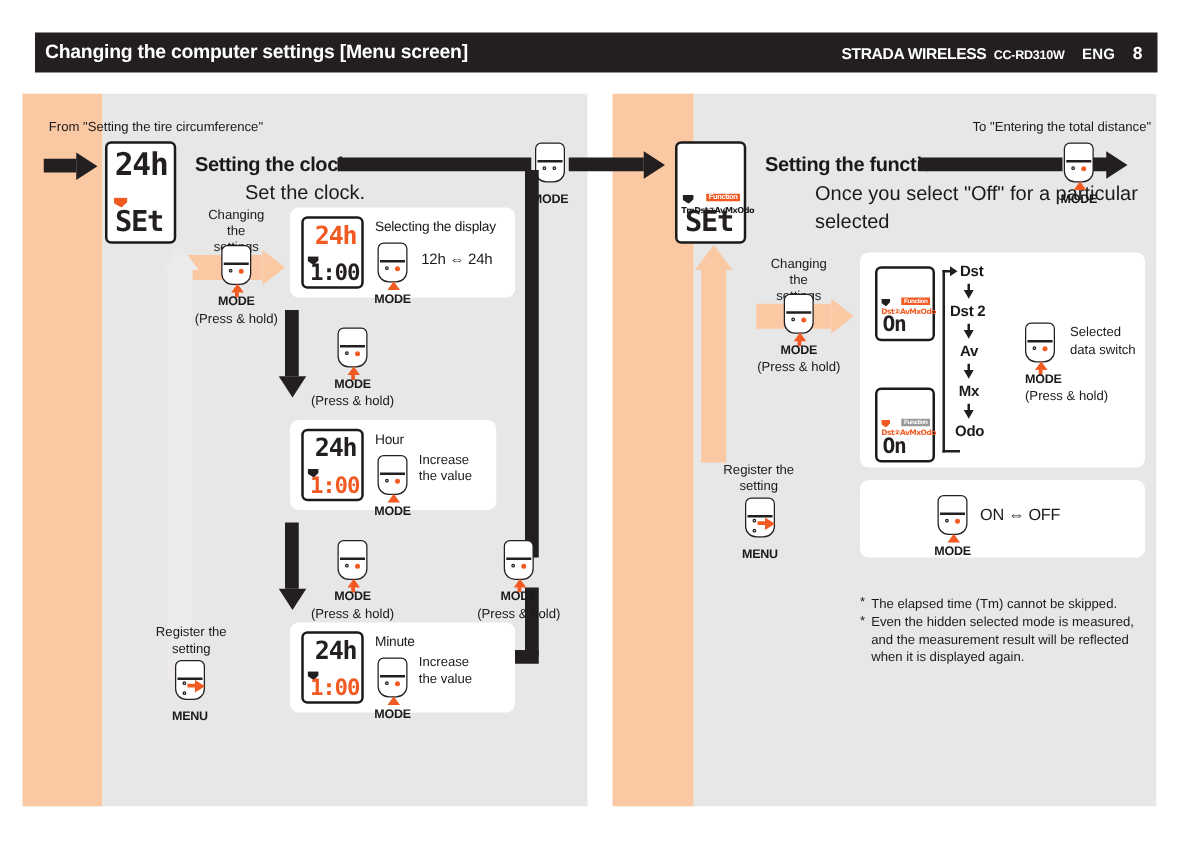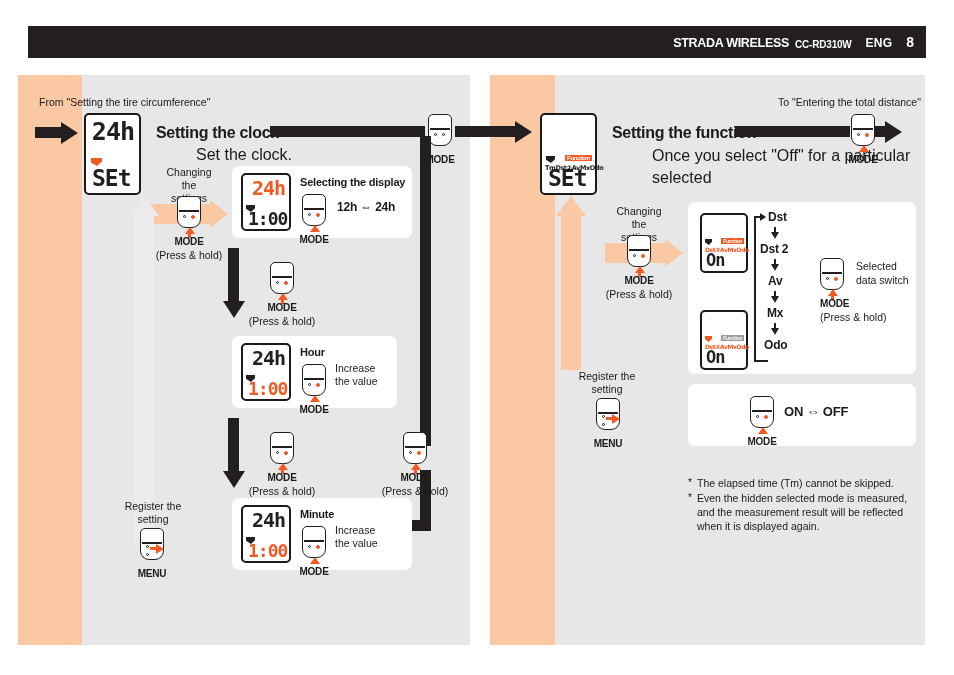--- a/index.html
+++ b/index.html
@@ -38,21 +38,21 @@
   .band-orange { background: #fac9a4; }
   .band-gray   { background: #e7e7e7; }
 
   #left-orange  { left: 18px;  width: 64px; }
   #left-gray    { left: 82px;  width: 388px; }
   #right-orange { left: 490px; width: 65px; }
   #right-gray   { left: 555px; width: 370px; }
 
   
   .caption { position:absolute; font-size: 10.5px; color:#1a1a1a; line-height: 1.25; }
-  .label-bold { font-weight: bold; font-size: 11px; letter-spacing:-0.2px;text-align:right;}
+  .label-bold { font-weight: normal; font-size: 11px; letter-spacing:-0.2px;text-align:right;}
   .section-title { position:absolute; font-size: 16px; font-weight: bold; letter-spacing:-0.3px; }
   .section-sub { position:absolute; font-size: 16px; line-height: 1.35; margin-left: 40px; }
 
   
   .lcd {
     position: absolute; background:#fff;
     border: 2px solid #1a1a1a; border-radius: 5px;
   }
   .lcd-inner { position: relative; width:100%; height:100%; }
   .seg-top {
@@ -152,20 +152,21 @@
     border-top:4px solid transparent; border-bottom:4px solid transparent;
     border-left:6px solid #231f20; }
 
   .foot { position:absolute; font-size:10.5px; line-height:1.35; }
   .foot-star { position:absolute; font-size:10.5px; }
 </style>
 </head>
 <body>
 
 <div class="header">
+  <div class="header-title">Changing the computer settings [Menu screen]</div>
   <div class="header-right">
     <span class="brand">STRADA WIRELESS</span>
     <span class="model">CC-RD310W</span>
     <span class="lang">ENG</span>
     <span class="pageno">8</span>
   </div>
 </div>
 
 <div class="panel band-orange" id="left-orange"></div>
 <div class="panel band-gray" id="left-gray"></div>

